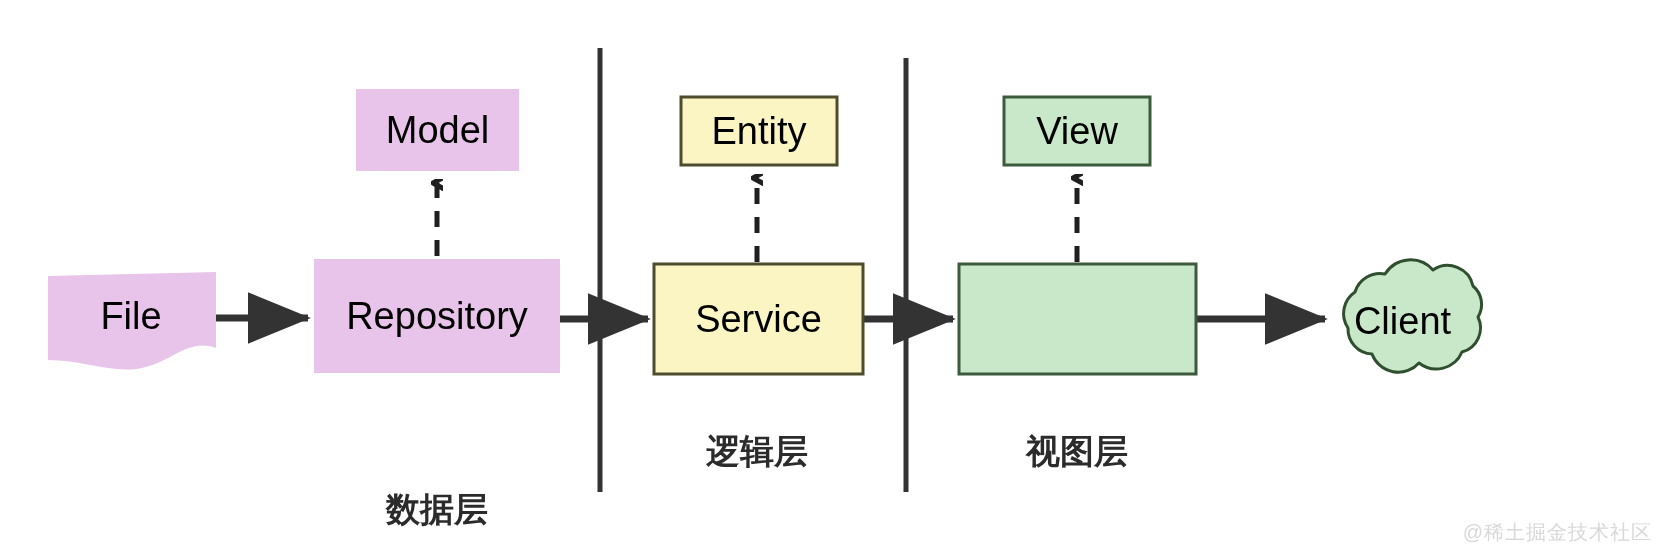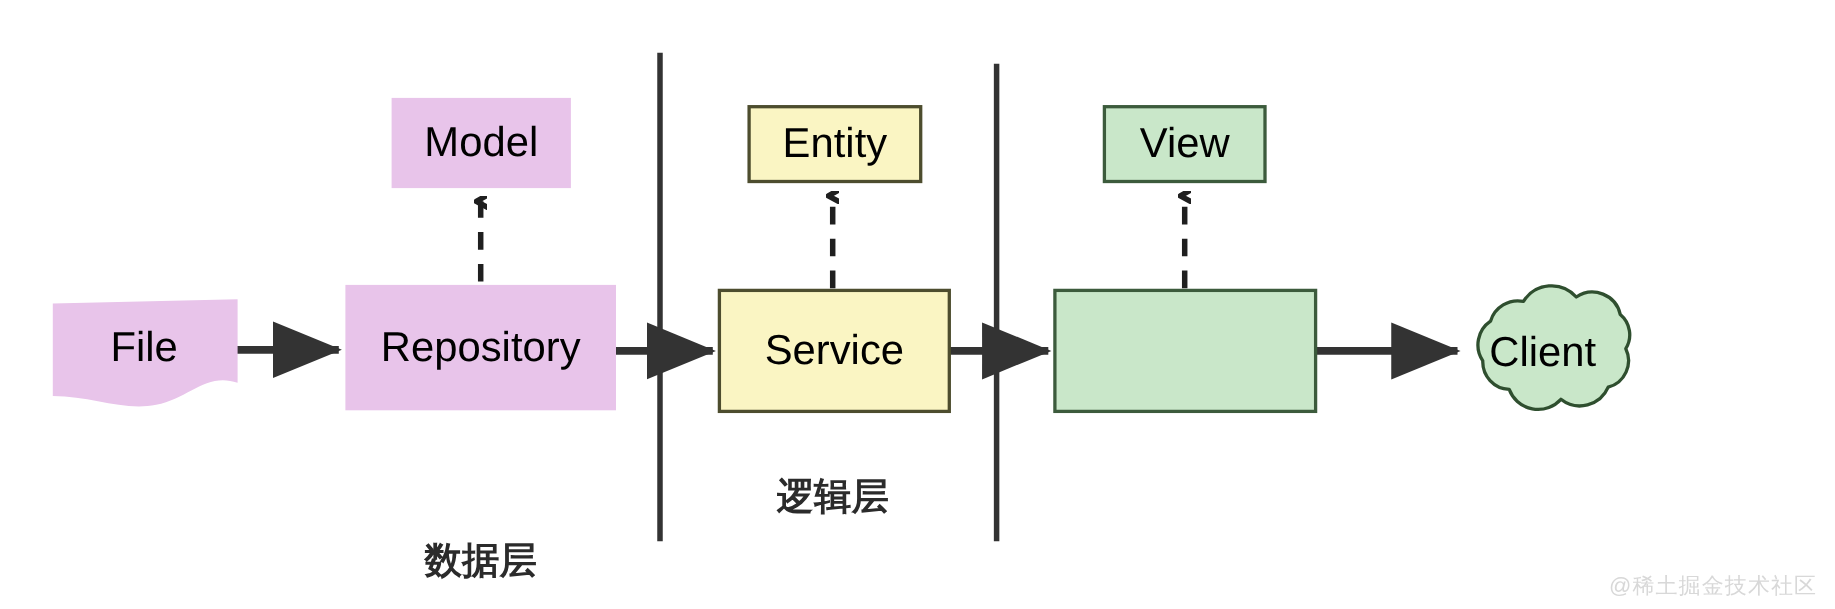--- a/index.html
+++ b/index.html
@@ -128,16 +128,17 @@
 
   <div class="node-label" style="left:1004px; top:97px; width:146px; height:68px;">View</div>
 
 
   <div class="node-label" style="left:1325px; top:275px; width:155px; height:92px;">Client</div>
 
   <div class="layer-label" style="left:337px; top:437px; width:200px; height:50px;margin-top:48px;">数据层</div>
 
   <div class="layer-label" style="left:657px; top:427px; width:200px; height:50px;">逻辑层</div>
 
+  <div class="layer-label" style="left:977px; top:427px; width:200px; height:50px;">视图层</div>
 
   <div class="watermark">@稀土掘金技术社区</div>
 
 </div>
 
 </body></html>

